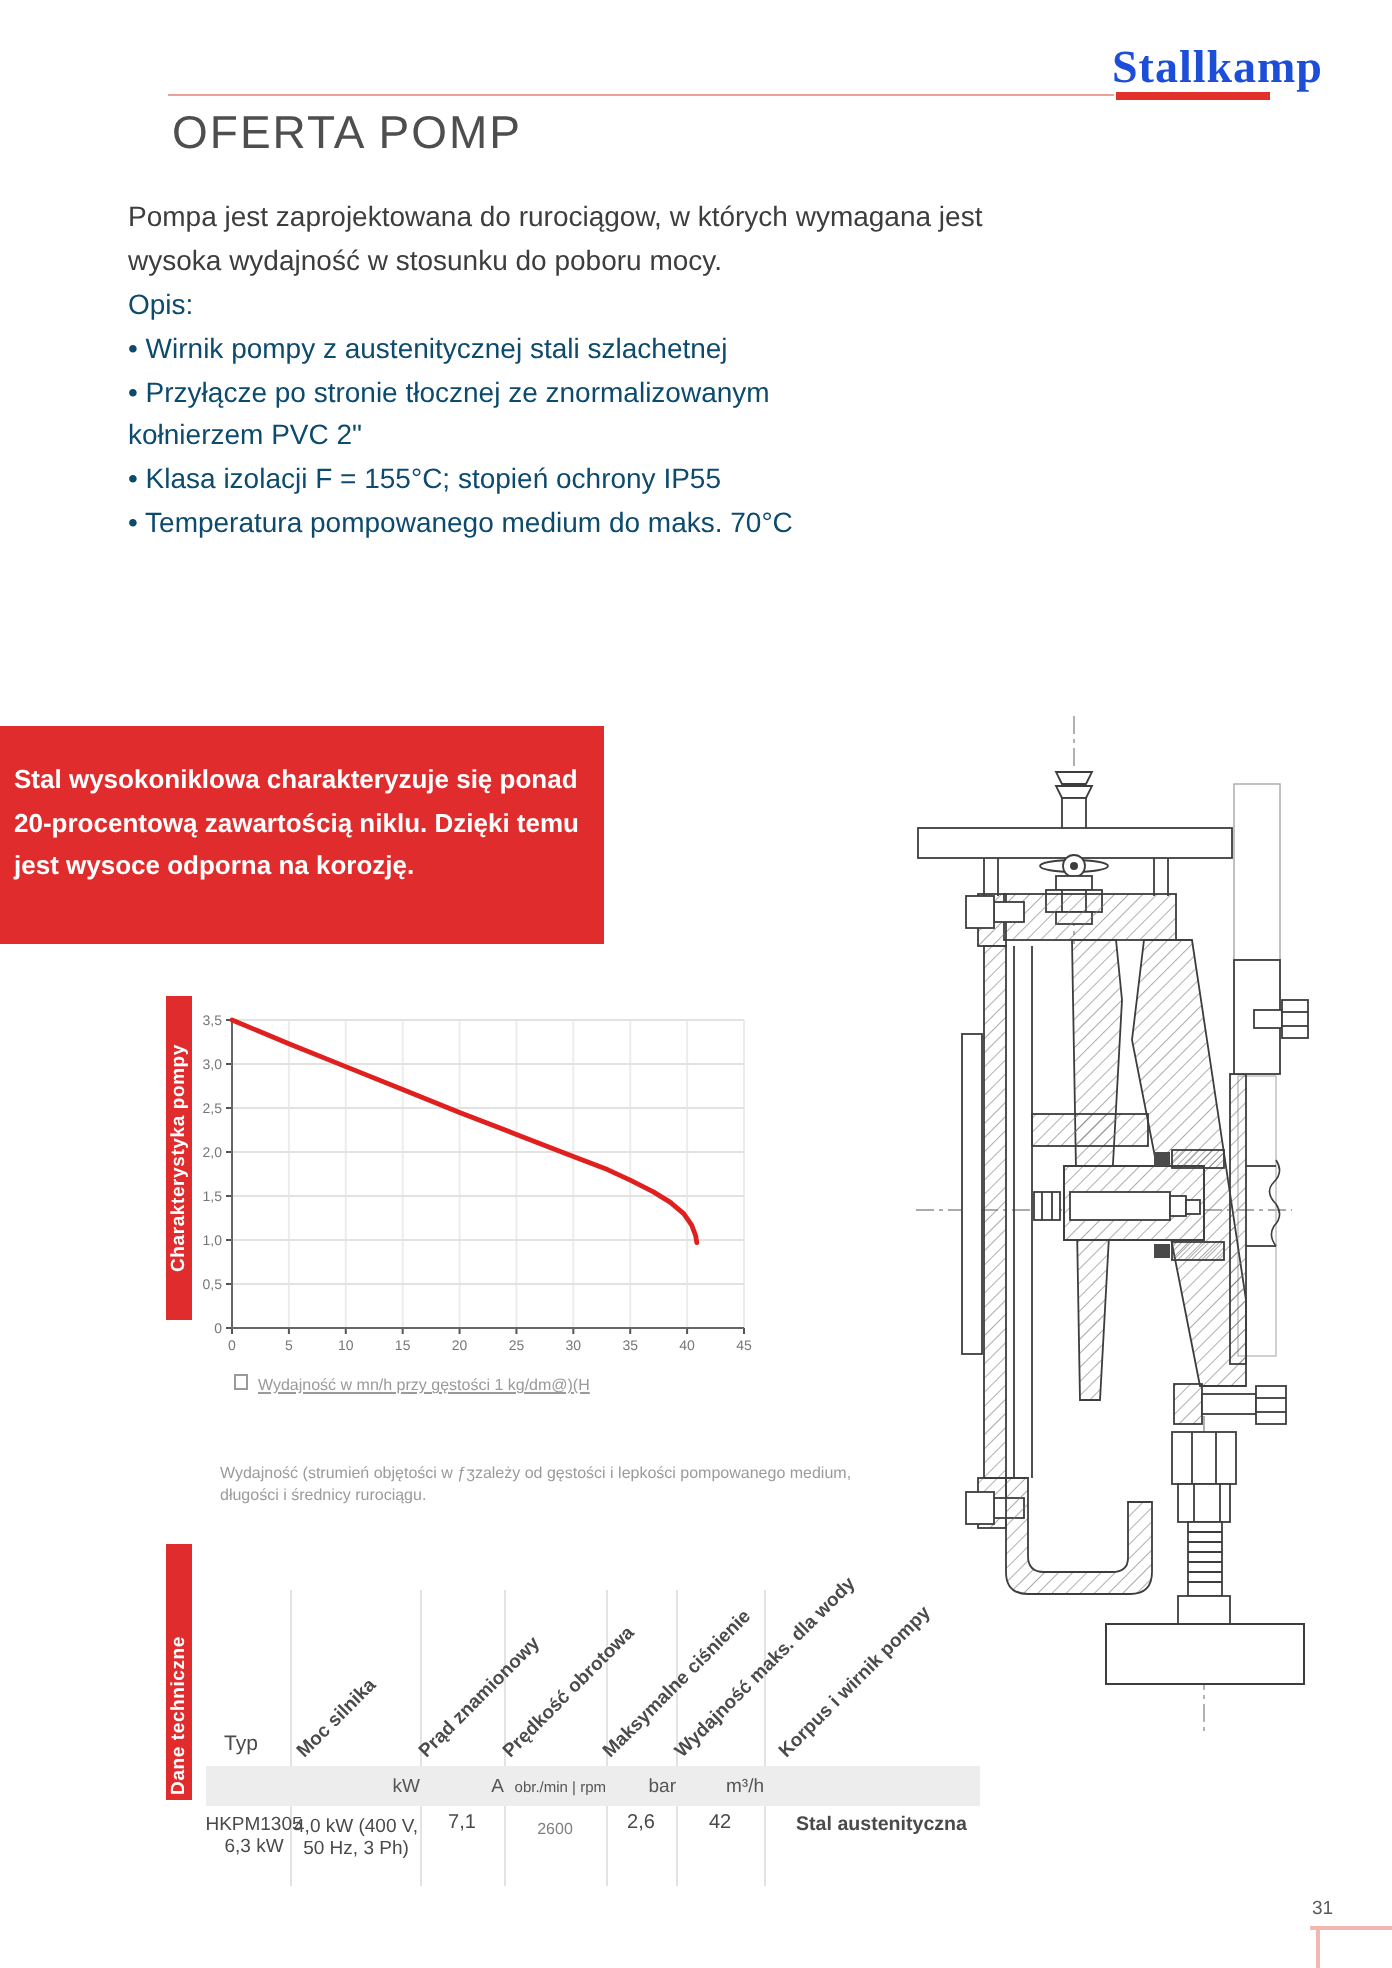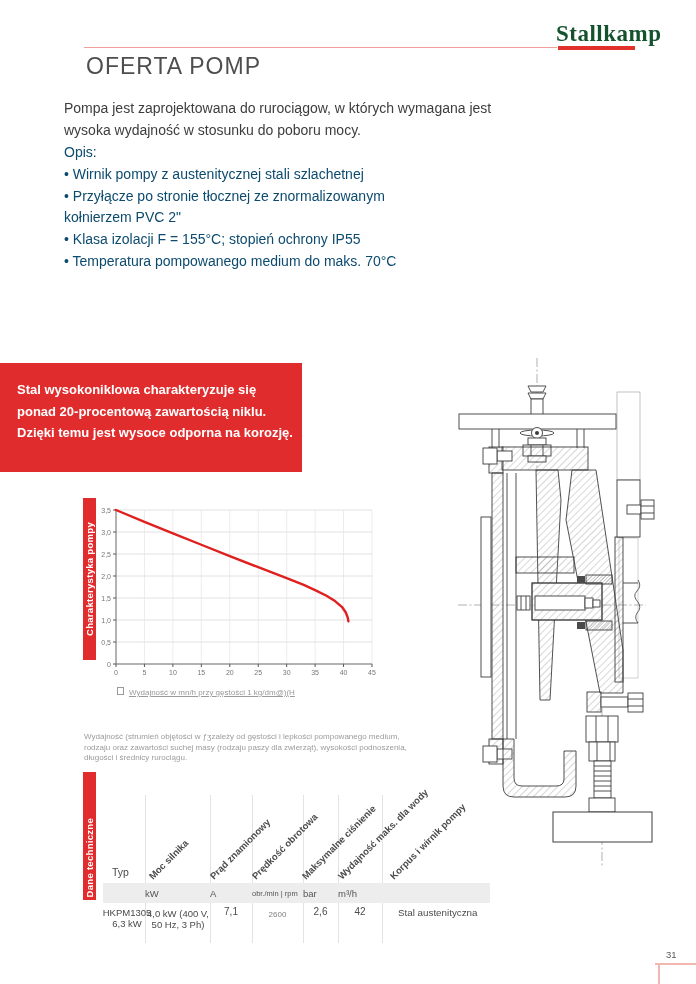--- a/index.html
+++ b/index.html
@@ -3,52 +3,52 @@
 <meta charset="utf-8">
 <style>
   html,body{margin:0;padding:0;}
   body{
     width:696px;height:984px;position:relative;background:#fff;overflow:hidden;
     font-family:"Liberation Sans", sans-serif;color:#3d3d3d;
   }
   .abs{position:absolute;}
   
   .logo-text{left:556px;top:21px;font-family:"Liberation Serif", serif;font-weight:bold;
-    font-size:23px;color:#14532d;letter-spacing:.5px;}
+    font-size:23px;color:#1d4ed8;letter-spacing:.5px;}
   .logo-underline{left:558px;top:46px;width:77px;height:4px;background:#e2302a;}
   .header-line{left:84px;top:47px;width:473px;height:1px;background:#eda09a;}
   .page-title{left:86px;top:53px;font-size:23px;color:#4e4e4e;letter-spacing:1px;}
   
   .intro{left:64px;top:97px;width:470px;font-size:14px;line-height:22px;color:#3d3d3d;}
   .opis{left:64px;top:142px;width:372px;font-size:14px;line-height:21.8px;color:#0c4a6e;}
   
   .callout{left:0;top:363px;width:302px;height:109px;background:#e12c2e;color:#fff;
-    font-weight:bold;font-size:13px;line-height:21.5px;padding:16px 4px 0 17px;box-sizing:border-box;}
+    font-weight:bold;font-size:13px;line-height:21.5px;padding:16px 4px 0 7px;box-sizing:border-box;}
   
   .vbar{background:#e12c2e;display:flex;justify-content:center;}
   .vbar span{writing-mode:vertical-rl;transform:rotate(180deg);color:#fff;font-weight:bold;
     font-size:9.5px;letter-spacing:.3px;white-space:nowrap;}
   .vbar-chart{left:83px;top:498px;width:13px;height:162px;align-items:center;}
   .vbar-table{left:83px;top:772px;width:13px;height:128px;align-items:flex-end;padding-bottom:3px;box-sizing:border-box;}
   
   .chart-svg{left:96px;top:500px;}
   .chart-caption{left:117px;top:687px;font-size:8px;color:#9a9a9a;text-decoration:underline;}
   .glyph-box{display:inline-block;width:5px;height:6px;border:1px solid #9a9a9a;margin-right:5px;}
   .note{left:84px;top:732px;font-size:8px;line-height:10.5px;color:#9b9b9b;}
-  .note div{white-space:nowrap;}
+  .note div{white-space:nowrap;margin-left:26px;}
   
   .tsep{width:1px;top:795px;height:148px;background:#e3e3e3;}
   .rothead{position:absolute;transform:rotate(-45deg);transform-origin:0 100%;font-weight:bold;
     font-size:9.5px;color:#4b4b4b;white-space:nowrap;height:12px;line-height:12px;top:870px;}
   .typ-head{left:112px;top:866px;font-weight:normal;font-size:10.5px;color:#4b4b4b;}
   .units-band{left:103px;top:883px;width:387px;height:20px;background:#ededed;}
-  .unit{position:absolute;top:888px;font-size:9.5px;color:#555;text-align:left;}
+  .unit{position:absolute;top:888px;font-size:9.5px;color:#555;text-align:right;}
   .cell{position:absolute;font-size:9.5px;color:#4a4a4a;text-align:center;line-height:11px;}
   
-  .footer-num{left:656px;top:949px;font-size:9.5px;color:#5a5a5a;margin-left:10px;}
+  .footer-num{left:656px;top:949px;font-size:9.5px;color:#5a5a5a;}
   .corner-h{left:655px;top:963px;width:41px;height:2px;background:#f2b7b0;}
   .corner-v{left:658px;top:963px;width:2px;height:21px;background:#f2b7b0;}
 </style>
 </head>
 <body>
 
 <div class="abs logo-text">Stallkamp</div>
 <div class="abs logo-underline"></div>
 <div class="abs header-line"></div>
 <div class="abs page-title">OFERTA POMP</div>
@@ -122,21 +122,20 @@
     <text x="276" y="175" text-anchor="middle" font-size="7" fill="#777">45</text>
     <path d="M20 10 L20 164 L276 164" fill="none" stroke="#666" stroke-width="1"></path>
     <polyline points="20,10 48.44444444444444,21.880000000000003 76.88888888888889,33.31999999999999 105.33333333333333,44.760000000000005 133.77777777777777,56.19999999999999 162.22222222222223,67.19999999999999 190.66666666666666,78.2 207.73333333333332,84.8 219.11111111111111,90.08 230.48888888888888,95.8 239.0222222222222,101.08000000000001 245.8488888888889,106.80000000000001 249.8311111111111,112.52 251.82222222222222,117.80000000000001 252.39111111111112,121.32000000000002" fill="none" stroke="#e01f1f" stroke-width="2.4" stroke-linejoin="round" stroke-linecap="round"></polyline>
   </svg>
 <div class="abs chart-caption">
   <span class="glyph-box"></span><span>Wydajność w mn/h przy gęstości 1 kg/dm@)(H</span>
 </div>
 
 <div class="abs note">
   <div>Wydajność (strumień objętości w ƒʒzależy od gęstości i lepkości pompowanego medium,</div>
-  <div>rodzaju oraz zawartości suchej masy (rodzaju paszy dla zwierząt), wysokości podnoszenia,</div>
   <div>długości i średnicy rurociągu.</div>
 </div>
 
 <div class="abs vbar vbar-table">
   <span>Dane techniczne</span>
 </div>
 <div class="abs tsep" style="left:145px"></div>
 <div class="abs tsep" style="left:210px"></div>
 <div class="abs tsep" style="left:252px"></div>
 <div class="abs tsep" style="left:303px"></div>
@@ -163,21 +162,21 @@
   <div>6,3 kW</div>
 </div>
 <div class="cell" style="left:139px;top:908px;width:78px">
   <div>4,0 kW (400 V,</div>
   <div>50 Hz, 3 Ph)</div>
 </div>
 <div class="cell" style="left:210px;top:906px;width:42px;font-size:10px">7,1</div>
 <div class="cell" style="left:252px;top:909px;width:51px;font-size:8px;color:#808080">2600</div>
 <div class="cell" style="left:303px;top:906px;width:35px;font-size:10px">2,6</div>
 <div class="cell" style="left:338px;top:906px;width:44px;font-size:10px">42</div>
-<div class="cell" style="left:398px;top:907px;width:92px;font-weight:normal;font-size:9.8px;white-space:nowrap;text-align:left">Stal austenityczna</div>
+<div class="cell" style="left:398px;top:907px;width:92px;font-weight:bold;font-size:9.8px;white-space:nowrap;text-align:left">Stal austenityczna</div>
 
 <svg class="abs" style="left:430px;top:355px" width="266" height="530" viewBox="430 355 266 530">
   <defs>
     <pattern id="h1" width="5" height="5" patternTransform="rotate(45)" patternUnits="userSpaceOnUse">
       <line x1="0" y1="0" x2="0" y2="5" stroke="#777" stroke-width="0.6"></line>
     </pattern>
     <pattern id="h2" width="2.4" height="2.4" patternTransform="rotate(45)" patternUnits="userSpaceOnUse">
       <line x1="0" y1="0" x2="0" y2="2.4" stroke="#555" stroke-width="0.5"></line>
     </pattern>
   </defs>

